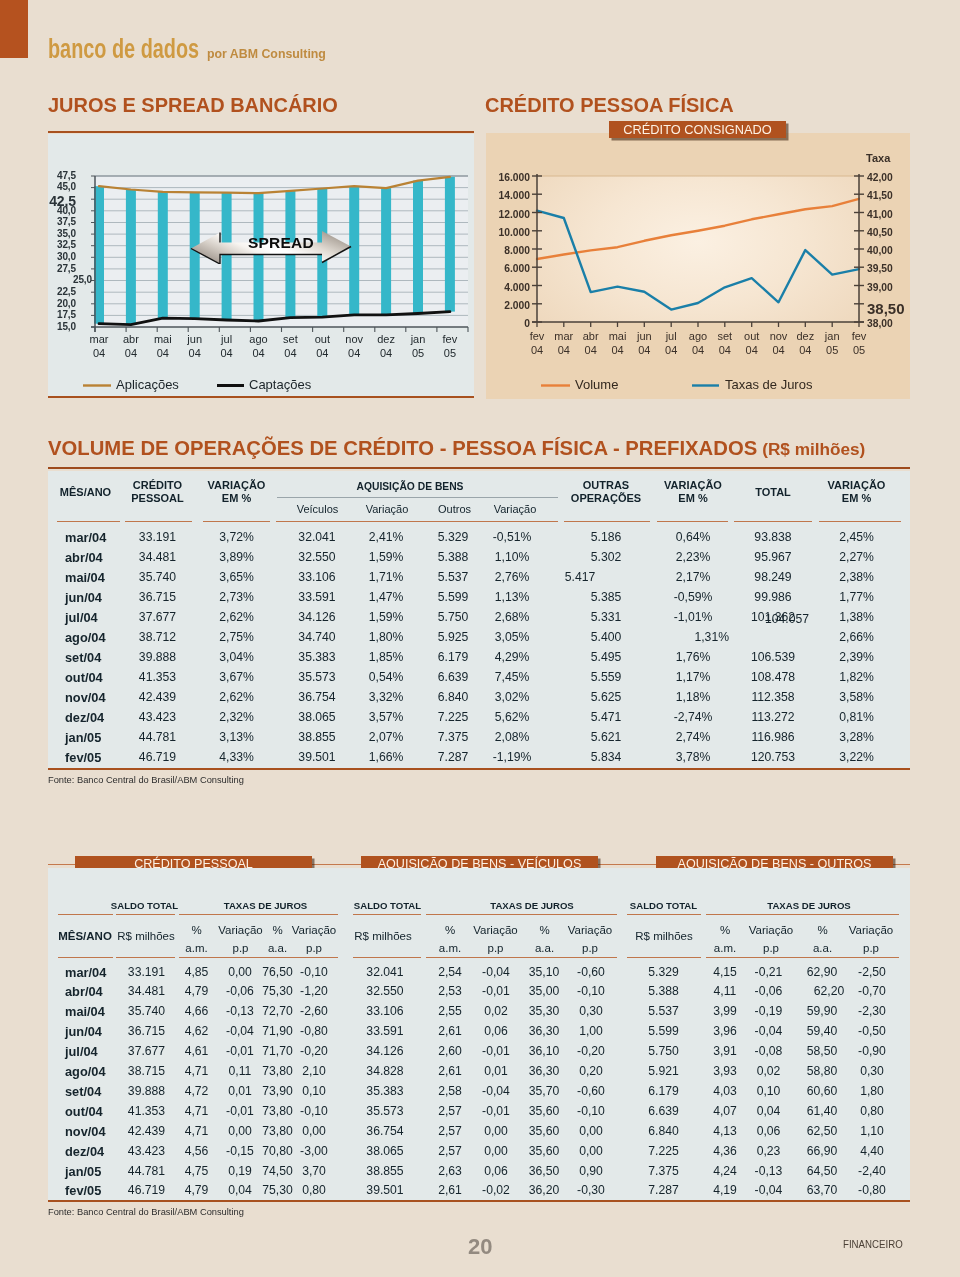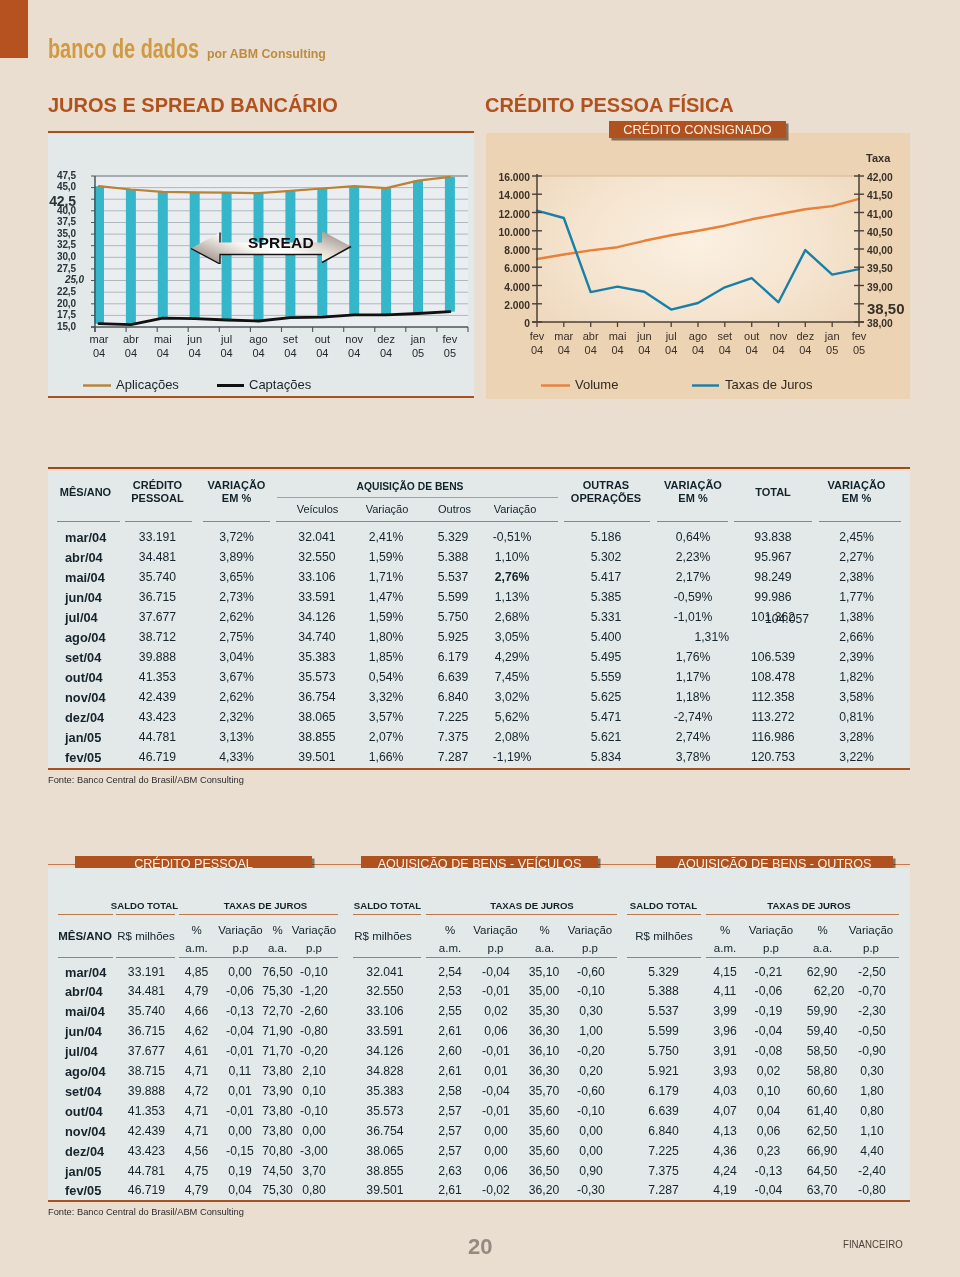--- a/index.html
+++ b/index.html
@@ -190,21 +190,21 @@
 <div class="abs" style="left:248px;top:234px;font-size:15.5px;font-weight:bold;color:#0d0d0d;letter-spacing:.2px;">SPREAD</div>
 <div class="axlab-b" style="left:44px;top:169.7px;width:32px;text-align:right;font-size:10px;letter-spacing:-.1px;">47,5</div>
 <div class="axlab-b" style="left:44px;top:181.3px;width:32px;text-align:right;font-size:10px;letter-spacing:-.1px;">45,0</div>
 <div class="axlab-b" style="left:44px;top:192.9px;width:32px;text-align:right;font-size:14px;letter-spacing:-.1px;">42,5</div>
 <div class="axlab-b" style="left:44px;top:204.5px;width:32px;text-align:right;font-size:10px;letter-spacing:-.1px;">40,0</div>
 <div class="axlab-b" style="left:44px;top:216.2px;width:32px;text-align:right;font-size:10px;letter-spacing:-.1px;">37,5</div>
 <div class="axlab-b" style="left:44px;top:227.8px;width:32px;text-align:right;font-size:10px;letter-spacing:-.1px;">35,0</div>
 <div class="axlab-b" style="left:44px;top:239.4px;width:32px;text-align:right;font-size:10px;letter-spacing:-.1px;">32,5</div>
 <div class="axlab-b" style="left:44px;top:251.0px;width:32px;text-align:right;font-size:10px;letter-spacing:-.1px;">30,0</div>
 <div class="axlab-b" style="left:44px;top:262.6px;width:32px;text-align:right;font-size:10px;letter-spacing:-.1px;">27,5</div>
-<div class="axlab-b" style="left:52px;top:274.2px;width:32px;text-align:right;font-size:10px;letter-spacing:-.1px;font-style:italic;">25,0</div>
+<div class="axlab-b" style="left:60px;top:274.2px;width:32px;text-align:right;font-size:10px;letter-spacing:-.1px;">25,0</div>
 <div class="axlab-b" style="left:44px;top:285.9px;width:32px;text-align:right;font-size:10px;letter-spacing:-.1px;">22,5</div>
 <div class="axlab-b" style="left:44px;top:297.5px;width:32px;text-align:right;font-size:10px;letter-spacing:-.1px;">20,0</div>
 <div class="axlab-b" style="left:44px;top:309.1px;width:32px;text-align:right;font-size:10px;letter-spacing:-.1px;">17,5</div>
 <div class="axlab-b" style="left:44px;top:320.7px;width:32px;text-align:right;font-size:10px;letter-spacing:-.1px;">15,0</div>
 <div class="catlab" style="left:81.0px;top:331.5px;width:36px;font-size:11px;line-height:14px;">mar<br>04</div>
 <div class="catlab" style="left:112.9px;top:331.5px;width:36px;font-size:11px;line-height:14px;">abr<br>04</div>
 <div class="catlab" style="left:144.8px;top:331.5px;width:36px;font-size:11px;line-height:14px;">mai<br>04</div>
 <div class="catlab" style="left:176.7px;top:331.5px;width:36px;font-size:11px;line-height:14px;">jun<br>04</div>
 <div class="catlab" style="left:208.6px;top:331.5px;width:36px;font-size:11px;line-height:14px;">jul<br>04</div>
 <div class="catlab" style="left:240.5px;top:331.5px;width:36px;font-size:11px;line-height:14px;">ago<br>04</div>
@@ -255,20 +255,21 @@
 <div class="catlab2" style="left:816.2px;top:329px;width:32px;font-size:11px;line-height:14px;">jan<br>05</div>
 <div class="catlab2" style="left:843.0px;top:329px;width:32px;font-size:11px;line-height:14px;">fev<br>05</div>
 <svg class="abs" style="left:541px;top:382px;width:29px;height:7px;">
       <line x1="0" y1="3.5" x2="29" y2="3.5" stroke="#e8803a" stroke-width="2.4"></line>
     </svg>
 <div class="leg2" style="left:575px;top:377px;font-size:13px;">Volume</div>
 <svg class="abs" style="left:692px;top:382px;width:27px;height:7px;">
       <line x1="0" y1="3.5" x2="27" y2="3.5" stroke="#1a7fa8" stroke-width="2.4"></line>
     </svg>
 <div class="leg2" style="left:725px;top:377px;font-size:13px;">Taxas de Juros</div>
+<div class="abs tbl-title" style="left:48px;top:438px;"><span>VOLUME DE OPERAÇÕES DE CRÉDITO - PESSOA FÍSICA - PREFIXADOS</span><span class="unit" style="padding-left:5px;">(R$ milhões)</span></div>
 <div class="abs rule" style="left:48px;top:467px;width:862px;height:2px;background:#9e4a1c;"></div>
 <div class="tbl-body" style="left:48px;top:471px;width:862px;height:297px;"></div>
 <div class="abs rule" style="left:48px;top:768px;width:862px;height:1.6px;background:#a8511f;"></div>
 <div class="src" style="left:48px;top:775px;">Fonte: Banco Central do Brasil/ABM Consulting</div>
 <div class="hdr" style="left:350px;top:481px;width:120px;font-size:10.3px;">AQUISIÇÃO DE BENS</div>
 <div class="abs" style="left:277px;top:496.5px;width:281px;height:1px;background:#9aa5aa;"></div>
 <div class="hdr" style="left:30.5px;top:485.5px;width:110px;font-size:11px;line-height:13px;">MÊS/ANO</div>
 <div class="hdr" style="left:102.5px;top:479px;width:110px;font-size:11px;line-height:13px;">CRÉDITO<br>PESSOAL</div>
 <div class="hdr" style="left:181.5px;top:479px;width:110px;font-size:11px;line-height:13px;">VARIAÇÃO<br>EM %</div>
 <div class="hdr-lt" style="left:262.5px;top:503px;width:110px;font-size:11px;line-height:13px;">Veículos</div>
@@ -308,22 +309,22 @@
 <div class="cell" style="left:570.0px;top:550.2px;width:72px;text-align:center;">5.302</div>
 <div class="cell" style="left:657.0px;top:550.2px;width:72px;text-align:center;">2,23%</div>
 <div class="cell" style="left:737.0px;top:550.2px;width:72px;text-align:center;">95.967</div>
 <div class="cell" style="left:820.5px;top:550.2px;width:72px;text-align:center;">2,27%</div>
 <div class="cell-m" style="left:65px;top:570.2px;width:60px;text-align:left;">mai/04</div>
 <div class="cell" style="left:121.5px;top:570.2px;width:72px;text-align:center;">35.740</div>
 <div class="cell" style="left:200.5px;top:570.2px;width:72px;text-align:center;">3,65%</div>
 <div class="cell" style="left:281.0px;top:570.2px;width:72px;text-align:center;">33.106</div>
 <div class="cell" style="left:350.0px;top:570.2px;width:72px;text-align:center;">1,71%</div>
 <div class="cell" style="left:417.0px;top:570.2px;width:72px;text-align:center;">5.537</div>
-<div class="cell" style="left:476.0px;top:570.2px;width:72px;text-align:center;font-weight:bold;">2,76%</div>
-<div class="cell" style="left:570.0px;top:570.2px;width:72px;text-align:center;">5.417</div>
+<div class="cell" style="left:476.0px;top:570.2px;width:72px;text-align:center;">2,76%</div>
+<div class="cell" style="left:544px;top:570.2px;width:72px;text-align:center;">5.417</div>
 <div class="cell" style="left:657.0px;top:570.2px;width:72px;text-align:center;">2,17%</div>
 <div class="cell" style="left:737.0px;top:570.2px;width:72px;text-align:center;">98.249</div>
 <div class="cell" style="left:820.5px;top:570.2px;width:72px;text-align:center;">2,38%</div>
 <div class="cell-m" style="left:65px;top:590.1px;width:60px;text-align:left;">jun/04</div>
 <div class="cell" style="left:121.5px;top:590.1px;width:72px;text-align:center;">36.715</div>
 <div class="cell" style="left:200.5px;top:590.1px;width:72px;text-align:center;">2,73%</div>
 <div class="cell" style="left:281.0px;top:590.1px;width:72px;text-align:center;">33.591</div>
 <div class="cell" style="left:350.0px;top:590.1px;width:72px;text-align:center;">1,47%</div>
 <div class="cell" style="left:417.0px;top:590.1px;width:72px;text-align:center;">5.599</div>
 <div class="cell" style="left:476.0px;top:590.1px;width:72px;text-align:center;">1,13%</div>

